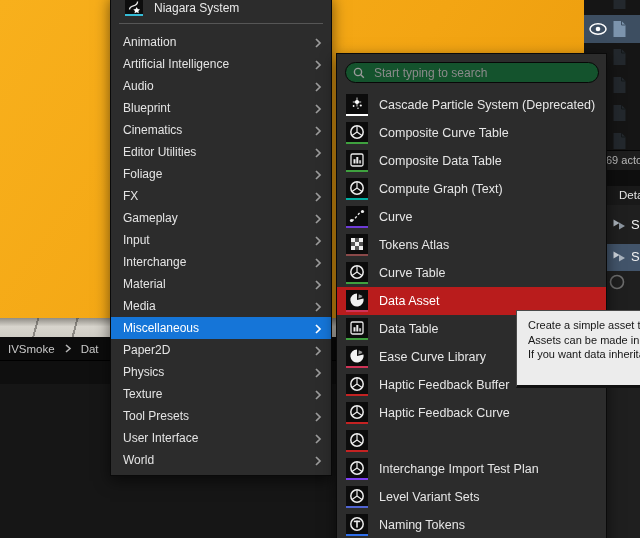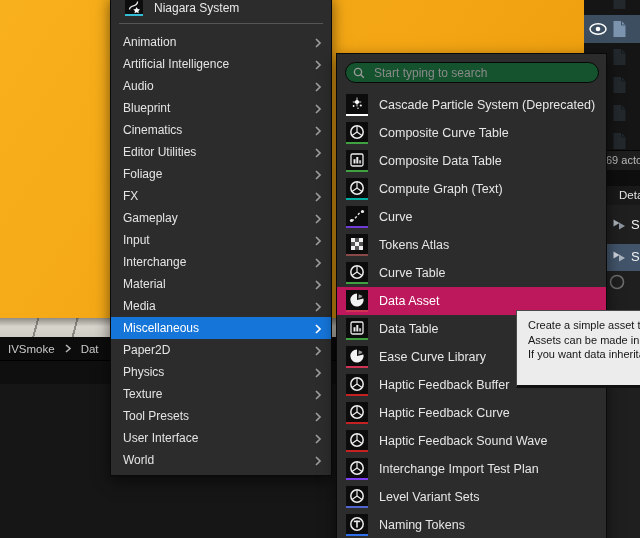--- a/index.html
+++ b/index.html
@@ -56,21 +56,21 @@
 
   #submenu{left:336px;top:53px;width:269px;height:500px;z-index:6;}
   #searchbox{position:absolute;left:8px;top:8px;width:252px;height:19px;background:#14532d;
     border:1px solid #070707;border-radius:11px;}
   #searchbox svg{position:absolute;left:7px;top:3.5px;}
   #searchbox input{position:absolute;left:26px;top:1px;width:215px;height:15px;background:transparent;
     border:none;outline:none;color:#cfcfcf;font-size:12px;font-family:"Liberation Sans",sans-serif;}
   #searchbox input::placeholder{color:#8a8a8a;}
   #subitems{position:absolute;left:0;top:37px;width:100%;}
   .si{position:relative;height:28px;color:#e6e6e6;font-size:12.5px;}
-  .si.hl{background:#be185d;color:#fff;}
+  .si.hl{background:#b91c1c;color:#fff;}
   .si .ibox{position:absolute;left:9px;top:3px;width:22px;height:22px;background:#0c0c0c;}
   .si .ibox svg{position:absolute;left:3px;top:2px;}
   .si .ibox .ul{position:absolute;left:0;bottom:0;width:100%;height:2px;}
   .si .slabel{position:absolute;left:42px;top:7px;white-space:nowrap;}
   .u-white{background:#ffffff}.u-green{background:#3fa13f}.u-teal{background:#00afa3}
   .u-purple{background:#6e3bd6}.u-maroon{background:#8a4949}.u-crimson{background:#ce3356}
   .u-red{background:#c42222}.u-violet{background:#7e3ff2}.u-blue{background:#5064d2}
   .u-bblue{background:#2f6fea}
 
   
@@ -454,21 +454,20 @@
         <span class="slabel">Haptic Feedback Curve</span>
       </div>
       <div class="si">
         <span class="ibox">
             <svg width="16" height="16" viewBox="0 0 16 16">
               <circle cx="8" cy="8" r="6.2" fill="none" stroke="#ececec" stroke-width="1.5"></circle>
               <path d="M8 1.8V8M8 8L2.7 11.7M8 8l5.3 3.7" stroke="#ececec" stroke-width="1.2" fill="none"></path>
             </svg>
             <span class="ul u-red"></span>
           </span>
-        <span class="slabel">Haptic Feedback Sound Wave</span>
       </div>
       <div class="si">
         <span class="ibox">
             <svg width="16" height="16" viewBox="0 0 16 16">
               <circle cx="8" cy="8" r="6.2" fill="none" stroke="#ececec" stroke-width="1.5"></circle>
               <path d="M8 1.8V8M8 8L2.7 11.7M8 8l5.3 3.7" stroke="#ececec" stroke-width="1.2" fill="none"></path>
             </svg>
             <span class="ul u-violet"></span>
           </span>
         <span class="slabel">Interchange Import Test Plan</span>

